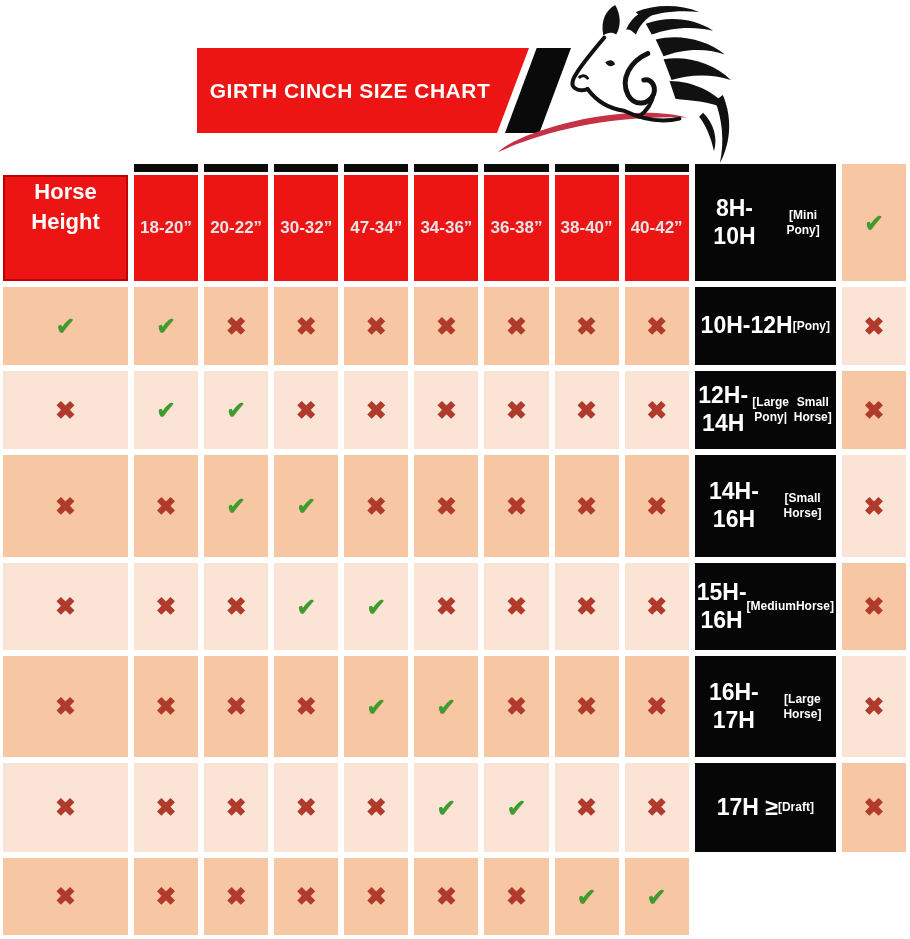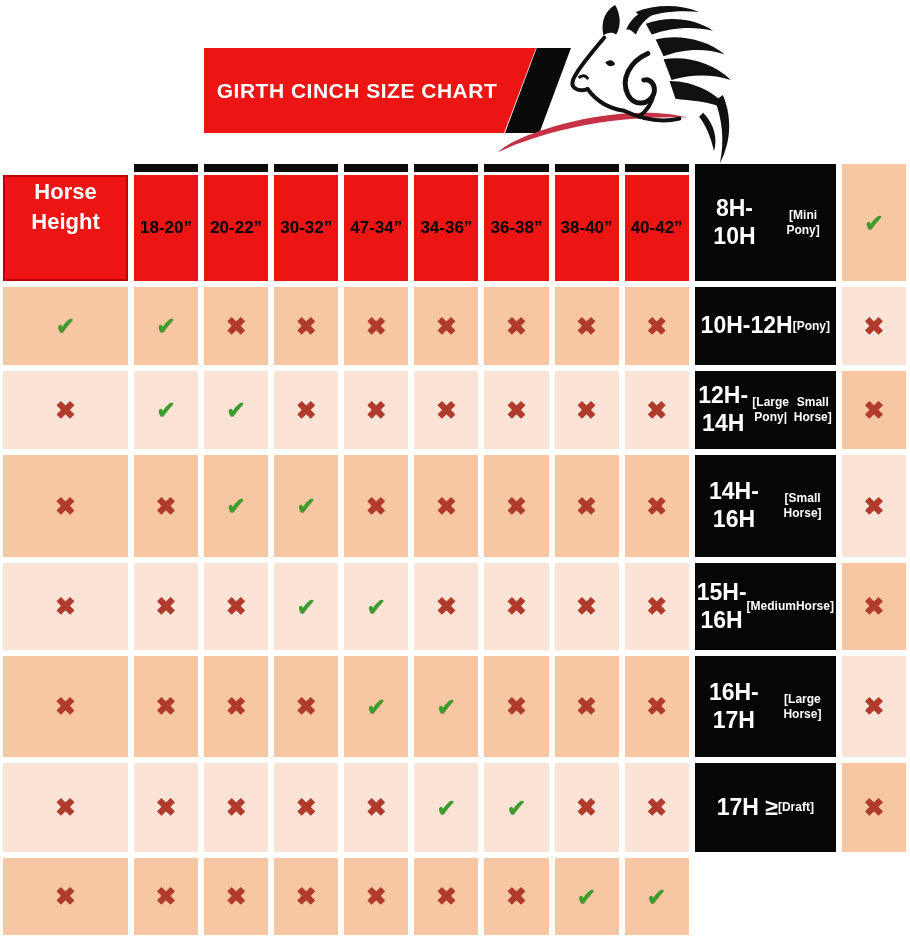--- a/index.html
+++ b/index.html
@@ -6,21 +6,21 @@
   body{
     width:910px;height:939px;position:relative;overflow:hidden;
     background:#ffffff;
     font-family:"Liberation Sans", sans-serif;
     --accent-red:#ED1414;--dark-red:#C00000;--ink-black:#0A0A0A;
     --cell-dark:#F6C7A2;--cell-light:#FBE4D6;
     --check-green:#3A9E2B;--cross-red:#B03A2B;--swoosh-red:#C53145;
   }
   
   .banner-red{
-    position:absolute;left:204px;top:48px;width:332px;height:85px;
+    position:absolute;left:197px;top:48px;width:332px;height:85px;
     background:var(--accent-red);
     clip-path:polygon(0 0,100% 0,calc(100% - 32px) 100%,0 100%);
     display:flex;align-items:center;justify-content:center;
     box-sizing:border-box;padding-right:26px;
   }
   .banner-red span{color:#fff;font-weight:bold;font-size:21px;letter-spacing:.5px;white-space:nowrap;}
   .banner-stripe{
     position:absolute;left:505px;top:48px;width:66px;height:85px;
     background:var(--ink-black);
     clip-path:polygon(48% 0,100% 0,52% 100%,0 100%);
@@ -37,21 +37,21 @@
   .corner{display:flex;flex-direction:column;}
   .corner .pad{height:11px;}
   .corner-red{
     flex:1;background:var(--accent-red);border:2px solid var(--dark-red);
     display:flex;justify-content:center;text-align:center;
   }
   .corner-red span{color:#fff;font-weight:bold;font-size:22px;line-height:1.35;max-width:92px;}
   .colh{display:flex;flex-direction:column;}
   .colh-bar{height:8px;background:var(--ink-black);margin-bottom:3px;}
   .colh-red{flex:1;background:var(--accent-red);display:flex;align-items:center;justify-content:center;}
-  .colh-red span{color:#000000;font-weight:bold;font-size:17px;white-space:nowrap;}
+  .colh-red span{color:#e5e5e5;font-weight:bold;font-size:17px;white-space:nowrap;}
   .rowlab{
     background:#060606;color:#fff;
     display:flex;flex-direction:row;align-items:center;justify-content:center;
     text-align:center;padding:2px;box-sizing:border-box;
   }
   .rowlab .t{font-size:23px;font-weight:bold;line-height:1.2;}
   .rowlab .s{font-size:12px;font-weight:bold;line-height:1.25;}
   .cell{display:flex;align-items:center;justify-content:center;}
   .cell.dark{background:var(--cell-dark);}
   .cell.light{background:var(--cell-light);}

